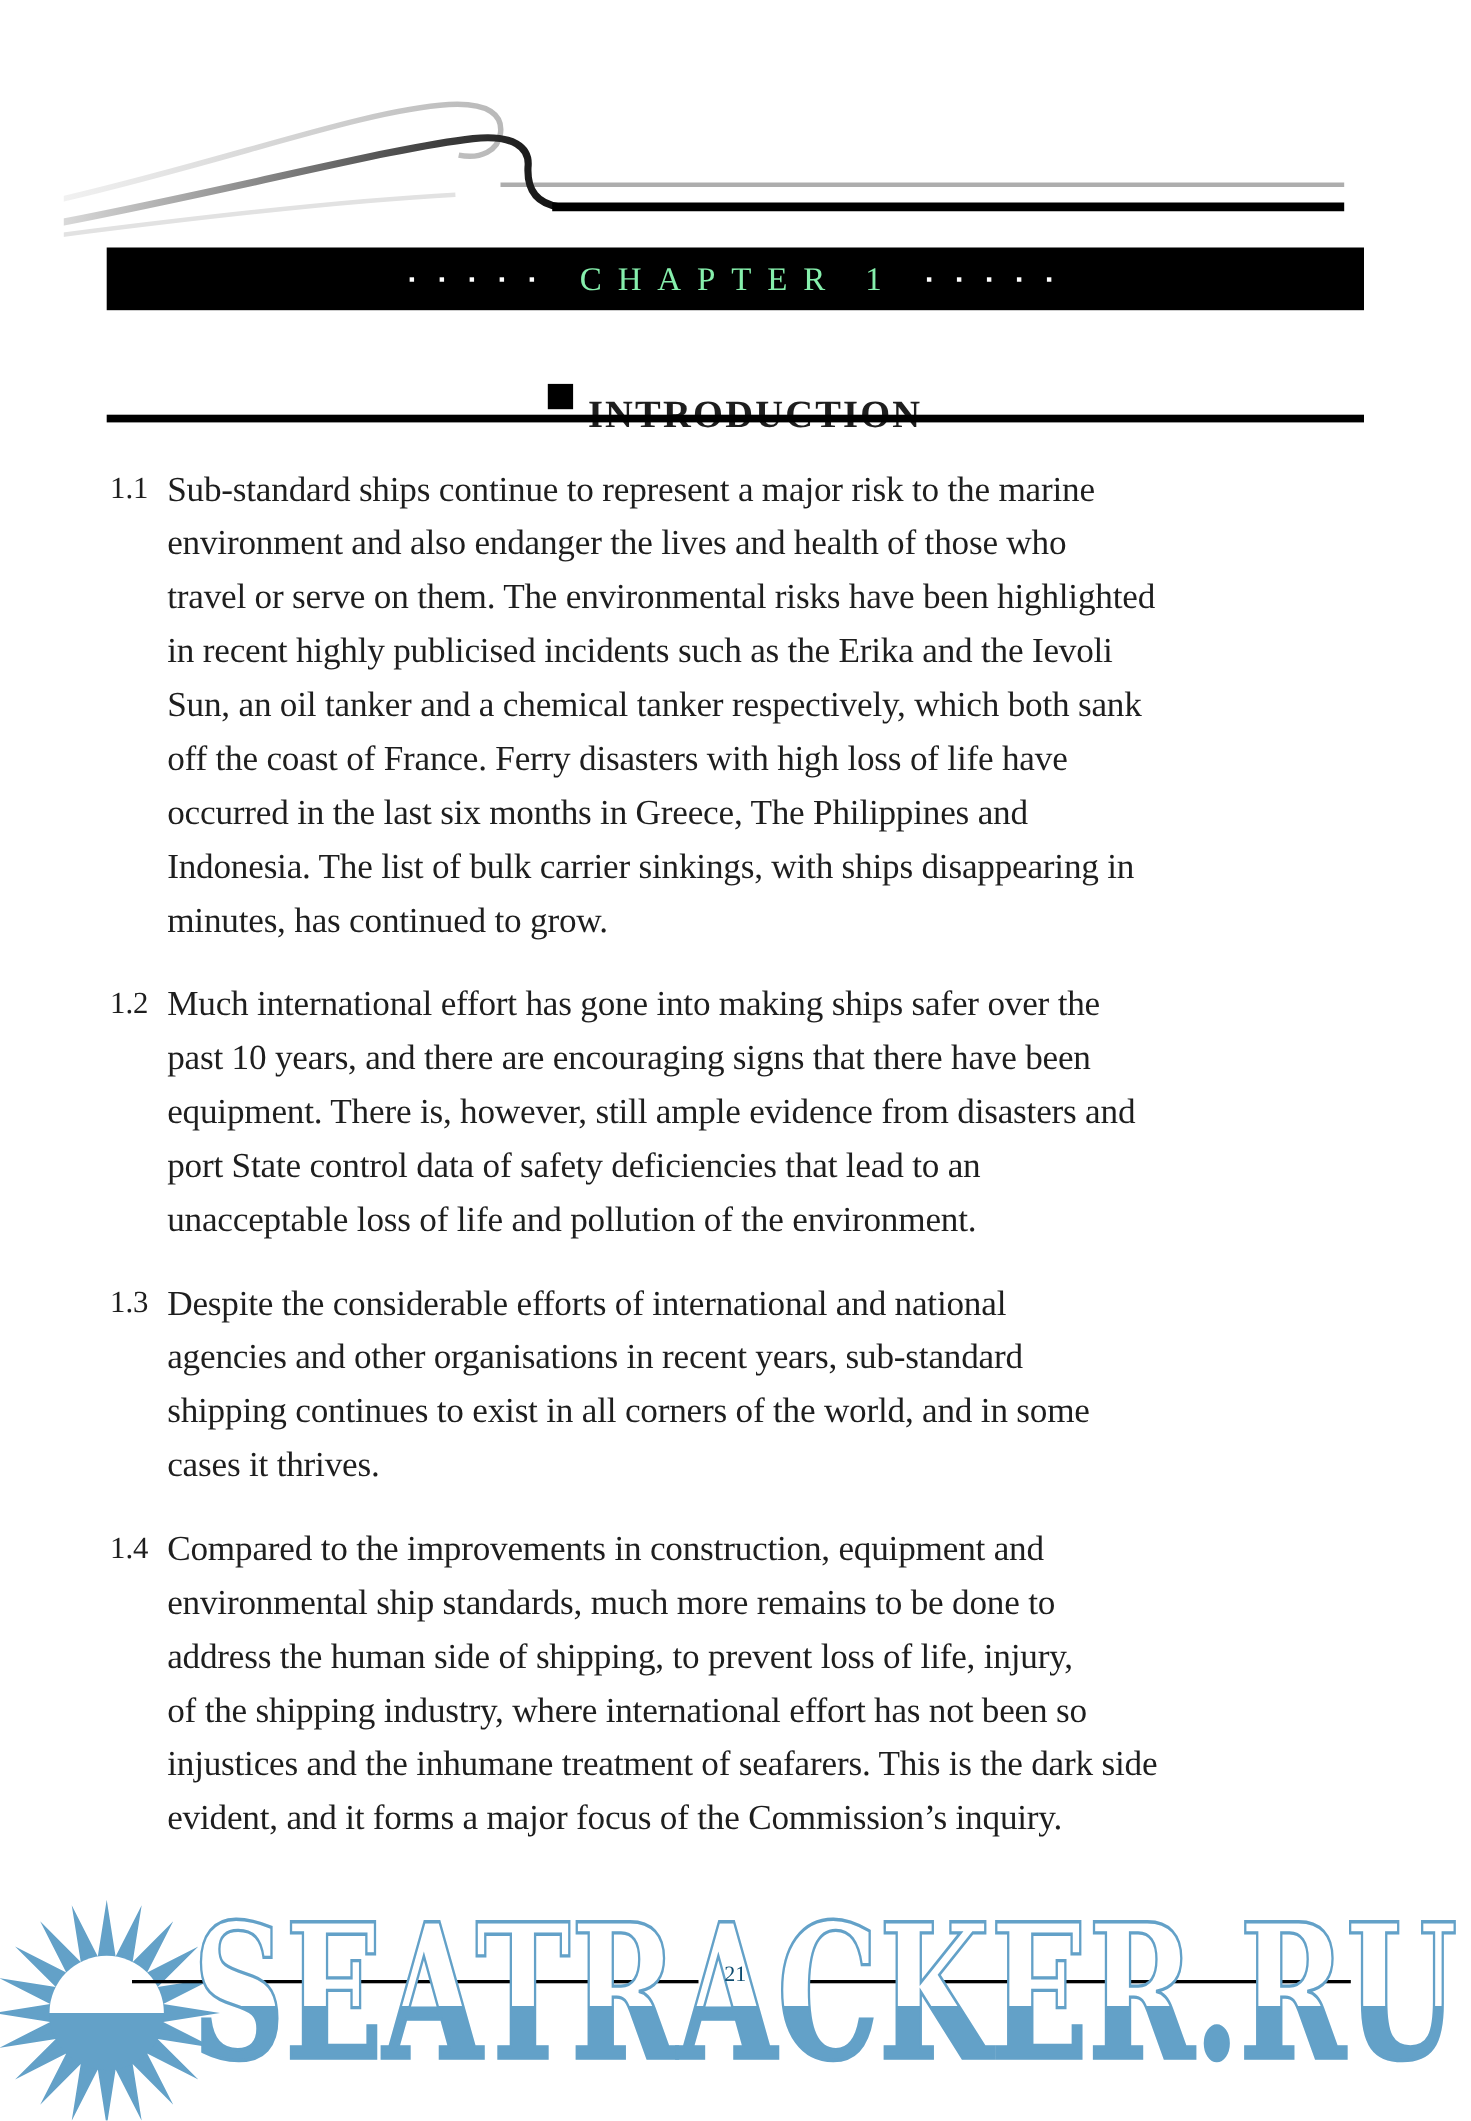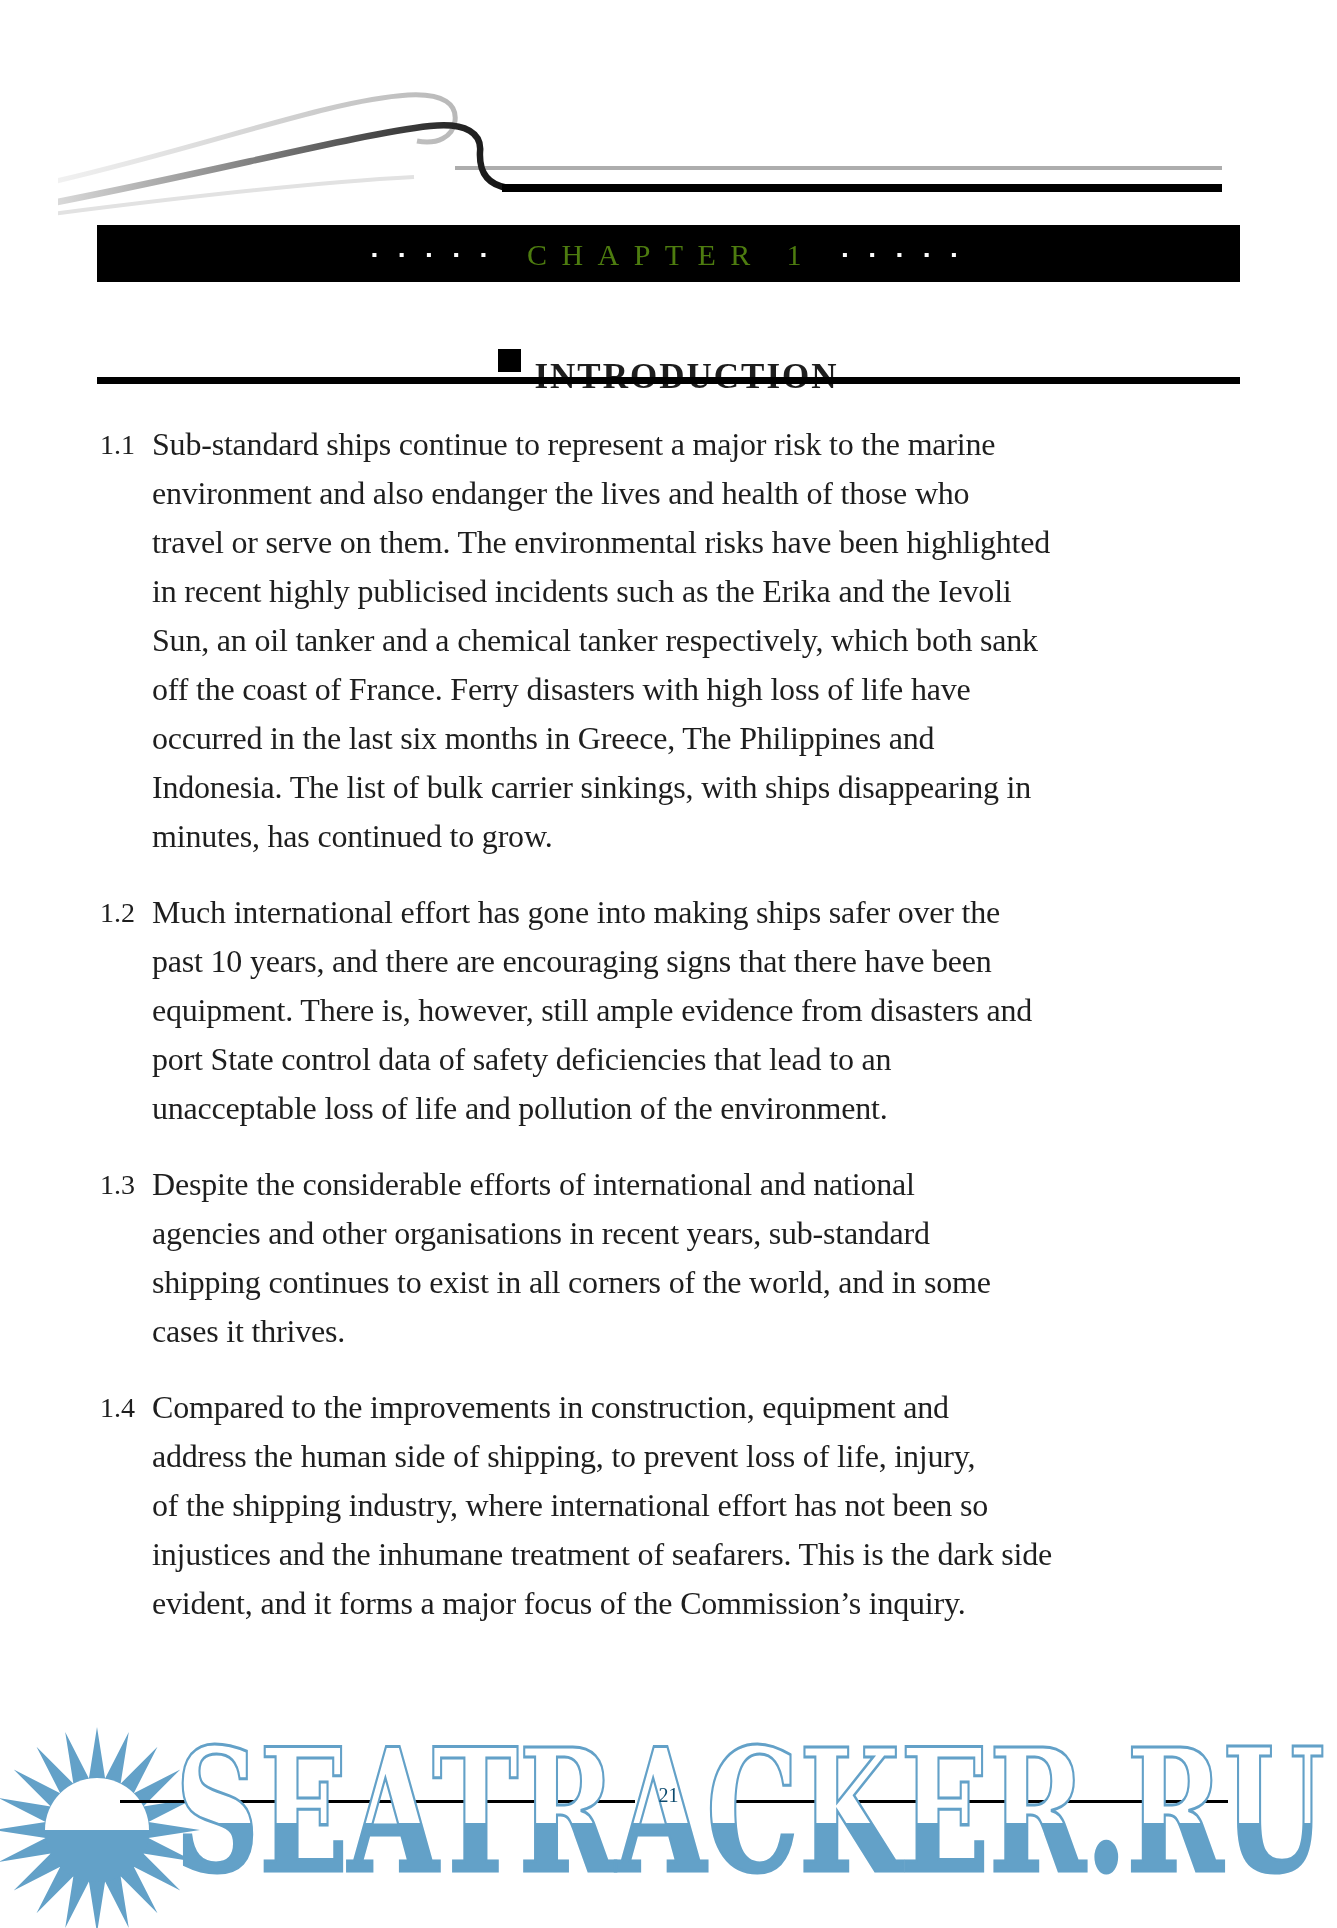--- a/index.html
+++ b/index.html
@@ -6,21 +6,21 @@
   .page{position:relative;width:1337px;height:1928px;background:#fff;overflow:hidden;
         font-family:"Liberation Serif",serif;color:#1e1e1e;}
 
   
   .wave{position:absolute;left:58px;top:84px;}
 
   
   .banner{position:absolute;left:97px;top:225px;width:1143px;height:57px;background:#000;
           display:flex;align-items:center;justify-content:center;gap:26px;}
   .banner .dots{color:#fff;font-size:16px;letter-spacing:.55em;white-space:nowrap;padding-top:3px;}
-  .banner .chap{color:#4d7c0f;font-size:30px;letter-spacing:.48em;white-space:nowrap;text-indent:.2em;padding-top:2px;}
+  .banner .chap{color:#86efac;font-size:30px;letter-spacing:.48em;white-space:nowrap;text-indent:.2em;padding-top:2px;}
 
   
   .intro{position:absolute;left:97px;top:320px;width:1143px;display:flex;align-items:center;justify-content:center;gap:13px;}
   .intro .sq{width:23px;height:23px;background:#000;margin-top:3px;}
   .intro .t{font-size:35px;font-weight:bold;letter-spacing:2px;margin-top:37px;}
 
   .rule{position:absolute;left:97px;top:377px;width:1143px;height:7px;background:#000;}
 
   
   .content{position:absolute;left:100px;top:420px;width:1000px;}
@@ -107,20 +107,21 @@
           <div class="pline">Despite the considerable efforts of international and national</div>
           <div class="pline">agencies and other organisations in recent years, sub-standard</div>
           <div class="pline">shipping continues to exist in all corners of the world, and in some</div>
           <div class="pline">cases it thrives.</div>
         </div>
       </div>
       <div class="para">
         <div class="pnum">1.4</div>
         <div class="pbody">
           <div class="pline">Compared to the improvements in construction, equipment and</div>
+          <div class="pline">environmental ship standards, much more remains to be done to</div>
           <div class="pline">address the human side of shipping, to prevent loss of life, injury,</div>
           <div class="pline">of the shipping industry, where international effort has not been so</div>
           <div class="pline">injustices and the inhumane treatment of seafarers. This is the dark side</div>
           <div class="pline">evident, and it forms a major focus of the Commission’s inquiry.</div>
         </div>
       </div>
     </div>
 
   <div class="footer-line">
     <div class="fseg"></div>

